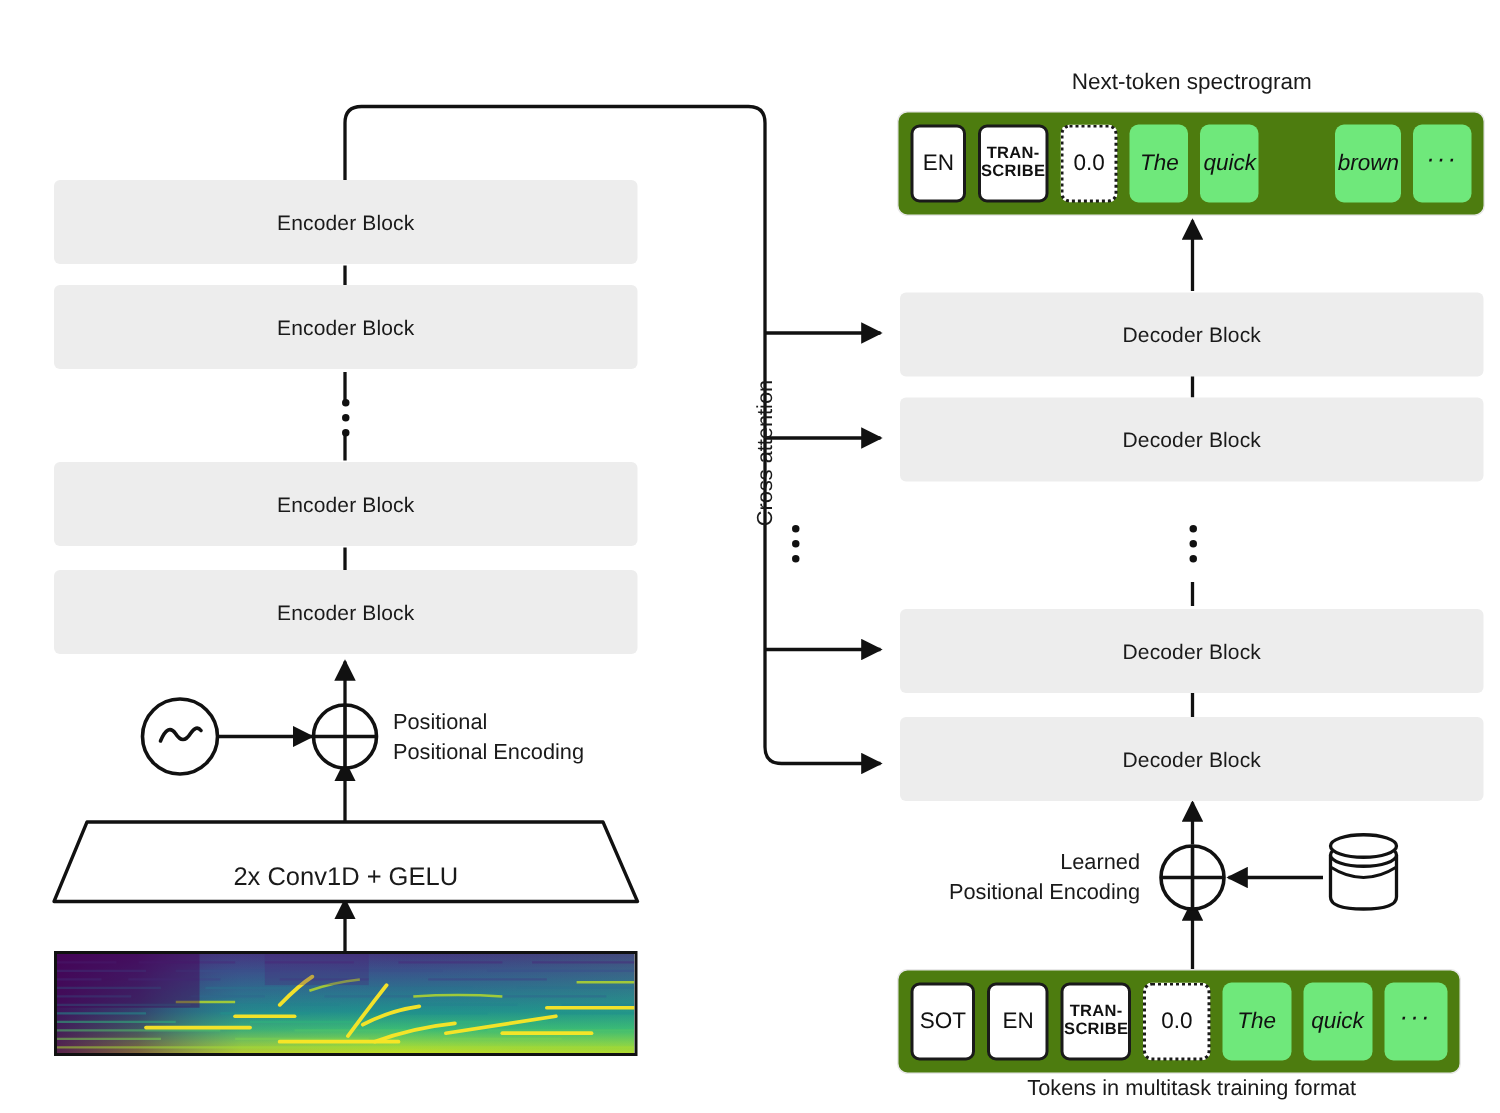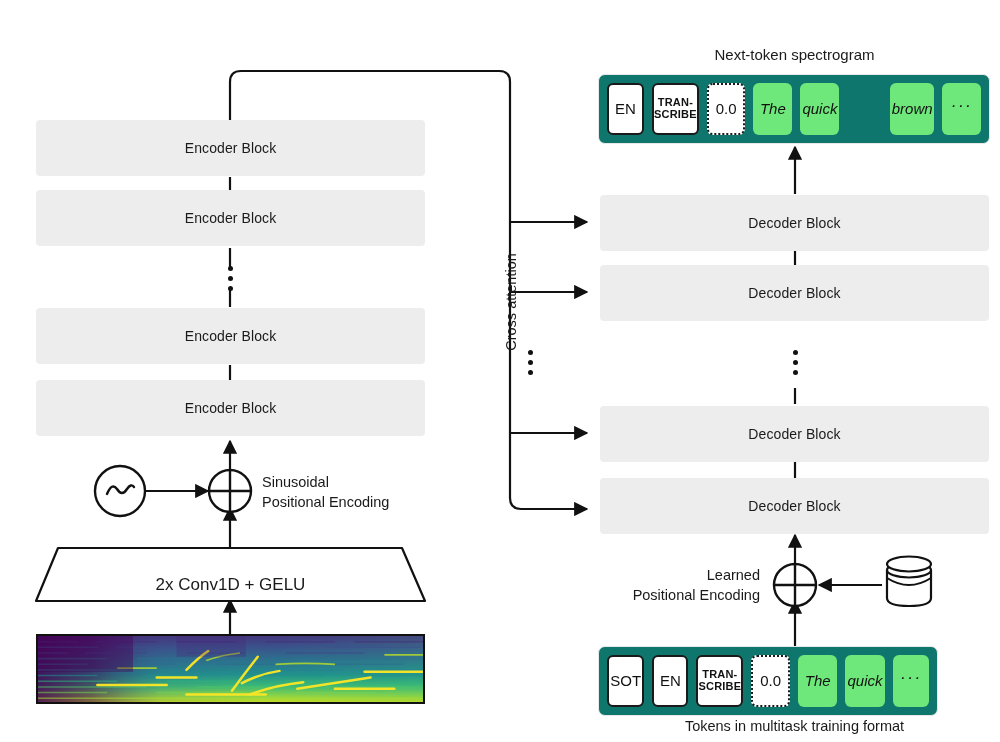--- a/index.html
+++ b/index.html
@@ -52,21 +52,21 @@
   .caption {
     font-size: 14.5px;
     color: #1a1a1a;
     text-align: center;
     white-space: nowrap;
   }
   .caption.lg { font-size: 15px; }
 
   
   .token-panel {
-    background: #0f766e;
+    background: #4d7c0f;
     border: 1.5px solid #e8e8e8;
     border-radius: 7px;
     display: flex;
     align-items: center;
     gap: 8px;
     padding: 8px;
     box-sizing: border-box;
   }
   .token {
     box-sizing: border-box;
@@ -210,21 +210,21 @@
 
   <div class="abs nn-block" style="left:36px; top:308px; width:389px; height:56px;">
     <span>Encoder Block</span>
   </div>
 
   <div class="abs nn-block" style="left:36px; top:380px; width:389px; height:56px;">
     <span>Encoder Block</span>
   </div>
 
   <div class="abs" style="left:262px; top:472px; width:200px; font-size:14.5px; line-height:20px; color:#1a1a1a;">
-    <div>Sinusoidal</div>
+    <div>Positional</div>
     <div>Positional Encoding</div>
   </div>
 
   <div class="abs" style="left:36px; top:575px; width:389px; text-align:center; font-size:17px; color:#1a1a1a;">
     <span>2x Conv1D + GELU</span>
   </div>
 
   <div class="abs spectro" style="left:36px; top:634px; width:389px; height:70px;">
     <svg width="100%" height="100%" viewBox="0 0 389 70" preserveAspectRatio="none">
       <defs>
@@ -346,21 +346,21 @@
       <span>quick</span>
     </div>
     <div class="token green" style="width:58px;margin-left:43px;">
       <span>brown</span>
     </div>
     <div class="token green dots" style="width:52px;">
       <span>···</span>
     </div>
   </div>
 
-  <div class="abs token-panel" style="left:598px; top:646px; width:340px; height:70px;">
+  <div class="abs token-panel" style="left:598px; top:646px; width:376px; height:70px;">
     <div class="token solid" style="width:50px;">
       <span>SOT</span>
     </div>
     <div class="token solid" style="width:48px;">
       <span>EN</span>
     </div>
     <div class="token solid small" style="width:52px;">
       <span>TRAN-
 SCRIBE</span>
     </div>

